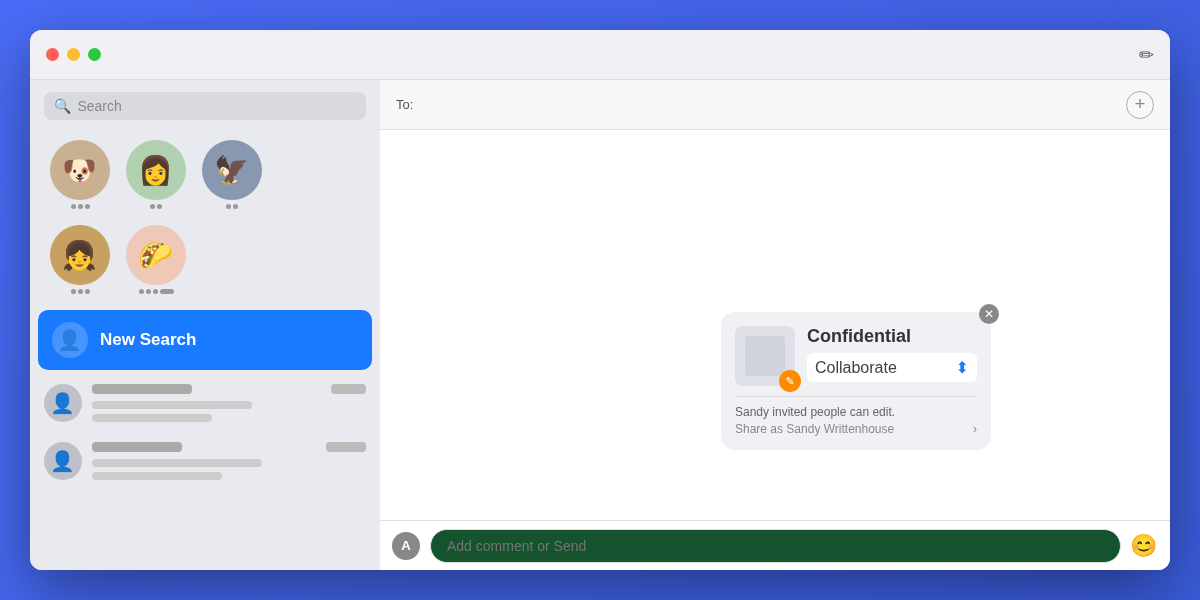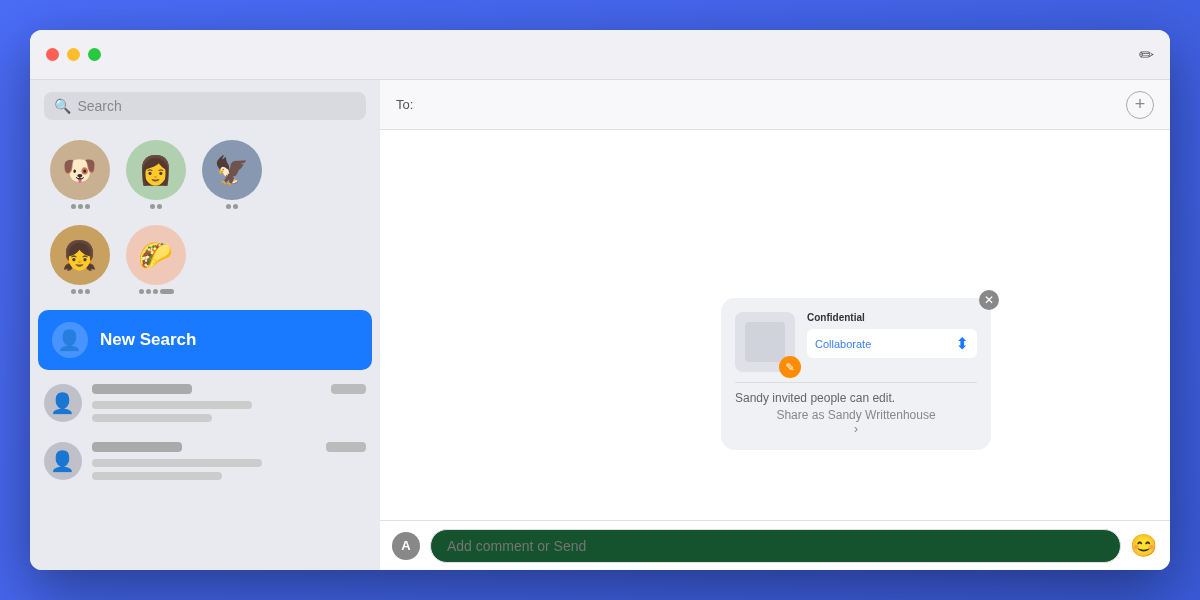--- a/index.html
+++ b/index.html
@@ -277,36 +277,36 @@
       display: flex;
       align-items: center;
       justify-content: center;
       font-size: 11px;
       color: white;
     }
     .attachment-details {
       flex: 1;
     }
     .attachment-title {
-      font-size: 10px;
+      font-size: 18px;
       font-weight: 600;
       color: #333;
       margin-bottom: 6px;
     }
     .select-row {
       display: flex;
       align-items: center;
       background: #fff;
       border-radius: 6px;
       padding: 5px 8px;
       justify-content: space-between;
     }
     .select-text {
-      font-size: 11px;
-      color: #3b82f6;
+      font-size: 16px;
+      color: #404040;
     }
     .select-arrows {
       color: #1a7aff;
       font-size: 16px;
     }
     .close-badge {
       position: absolute;
       top: -8px;
       right: -8px;
       width: 20px;
@@ -329,21 +329,20 @@
       font-size: 12px;
       color: #666;
     }
     .attachment-footer-link {
       font-size: 12px;
       color: #888;
       margin-top: 3px;
       display: flex;
       justify-content: space-between;
       align-items: center;
-      flex-direction: column;
     }
     
     .input-bar {
       height: 50px;
       border-top: 1px solid #e0e0e0;
       display: flex;
       align-items: center;
       padding: 0 12px;
       gap: 10px;
     }

